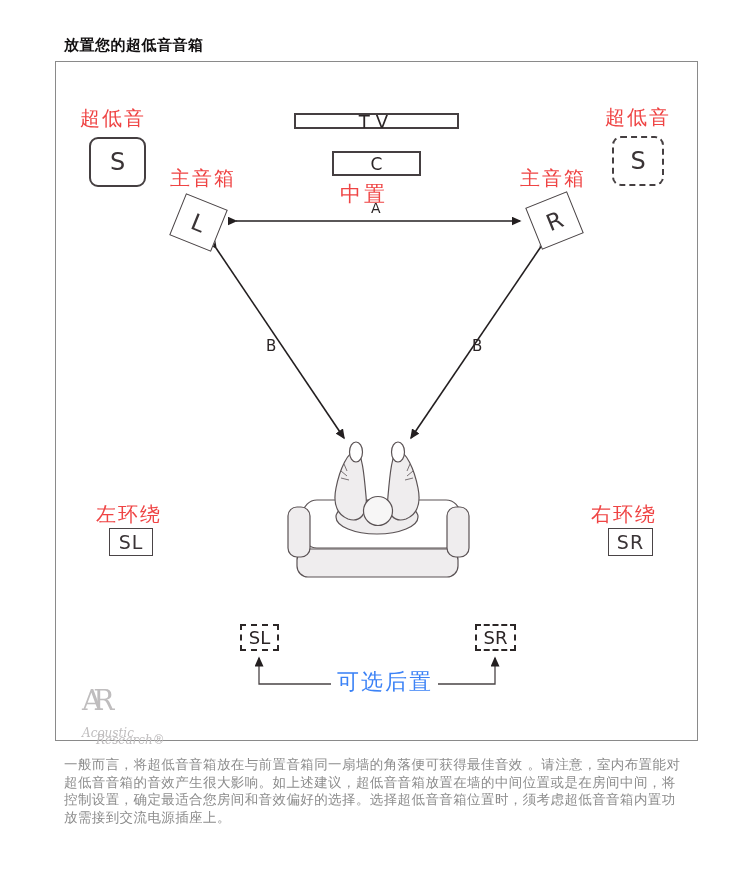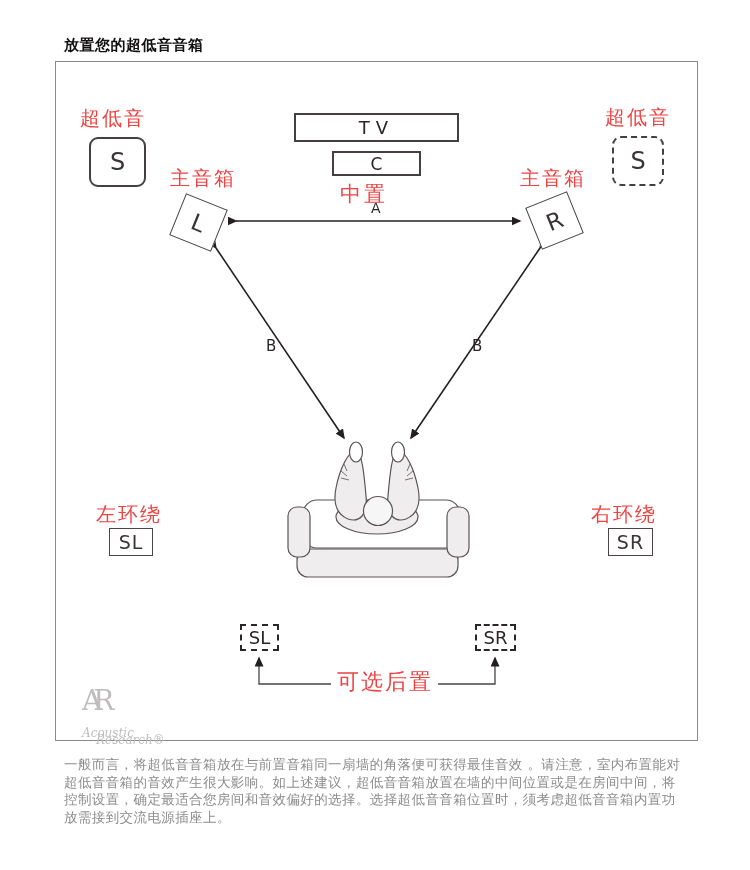--- a/index.html
+++ b/index.html
@@ -21,36 +21,36 @@
   }
   .sub-box.dashed { border-style:dashed; width:52px; }
 
   .diamond {
     width:45px; height:45px; border:1.5px solid #4a4446; background:#fff;
     display:flex; align-items:center; justify-content:center; font-size:23px; color:#3a3436;
   }
   .rot-cw  { transform:rotate(22deg); }
   .rot-ccw { transform:rotate(-22deg); }
 
-  .tv-box { left:294px; top:113px; width:165px; height:29px; border:2px solid #453f41;
+  .tv-box { left:294px; top:113px; width:165px; height:16px; border:2px solid #453f41;
     display:flex; align-items:center; justify-content:center; font-size:18px; letter-spacing:6px; color:#2b2526; }
   .c-box  { left:332px; top:151px; width:89px; height:25px; border:2px solid #453f41;
     display:flex; align-items:center; justify-content:center; font-size:17px; color:#2b2526; }
   .center-label { left:340px; top:180px; width:74px; text-align:left; font-size:21px; letter-spacing:3px; }
   .dist-label { font-size:15px; color:#2b2526; }
 
   .surr-box {
     border:1.5px solid #4a4446; background:#fff; display:flex; align-items:center; justify-content:center;
     font-size:19px; letter-spacing:1px; color:#3a3436;
   }
   .rear-box {
     border:2px dashed #2c2727; background:#fff; display:flex; align-items:center; justify-content:center;
     font-size:18px; color:#2b2526;
   }
-  .rear-caption { left:330px; top:667px; width:110px; text-align:center; font-size:22px; letter-spacing:2px; color:#ef4444; }
+  .rear-caption { left:330px; top:667px; width:110px; text-align:center; font-size:22px; letter-spacing:2px; color:#3b82f6; }
 
   .ar-logo { left:82px; top:688px; width:70px; color:#bfbdbe; font-family:"DejaVu Serif","Liberation Serif",serif; }
   .ar-mono { font-size:28px; line-height:26px; letter-spacing:0; }
   .ar-mono .r { margin-left:-9px; }
   .ar-name { font-size:12px; font-style:italic; line-height:7px; margin-top:16px; }
   .ar-name .l2 { display:block; padding-left:14px; }
 
   .paragraph { left:64px; top:756px; width:640px; font-size:13.5px; line-height:17.6px;
     color:#8c8c8c; letter-spacing:.4px; }
   .paragraph .pline { white-space:nowrap; }

